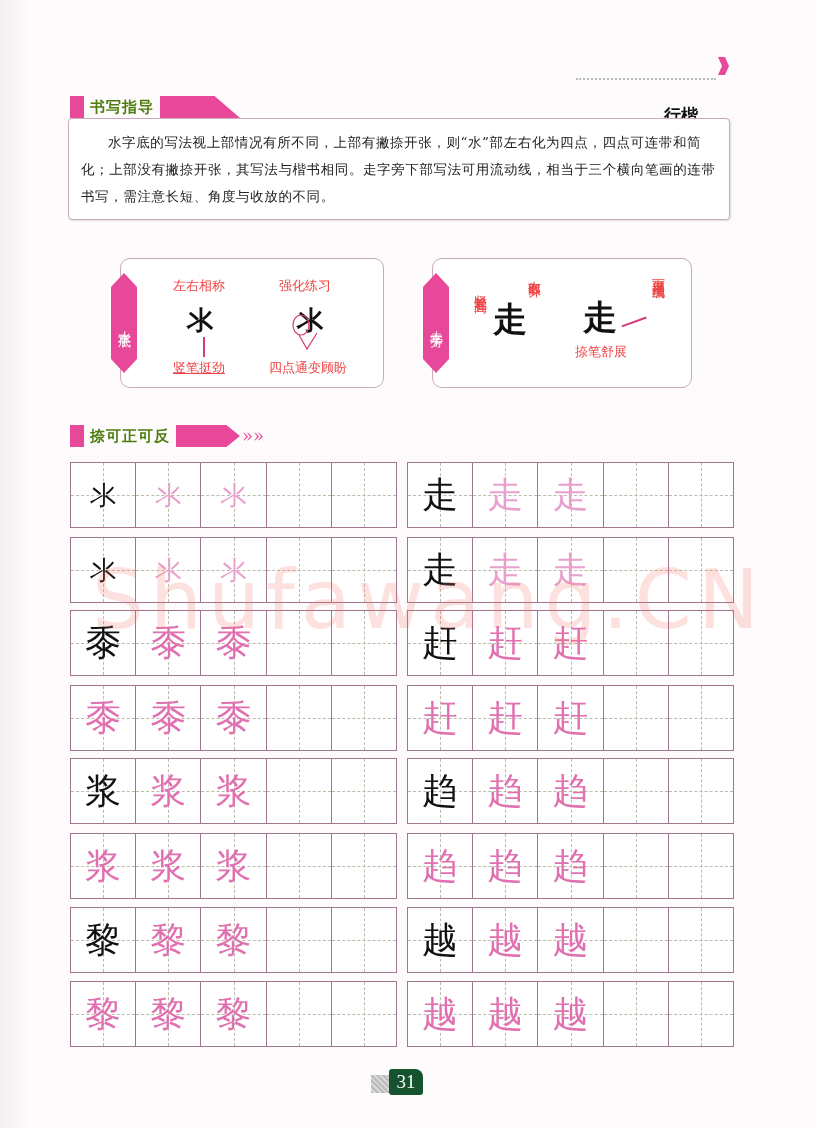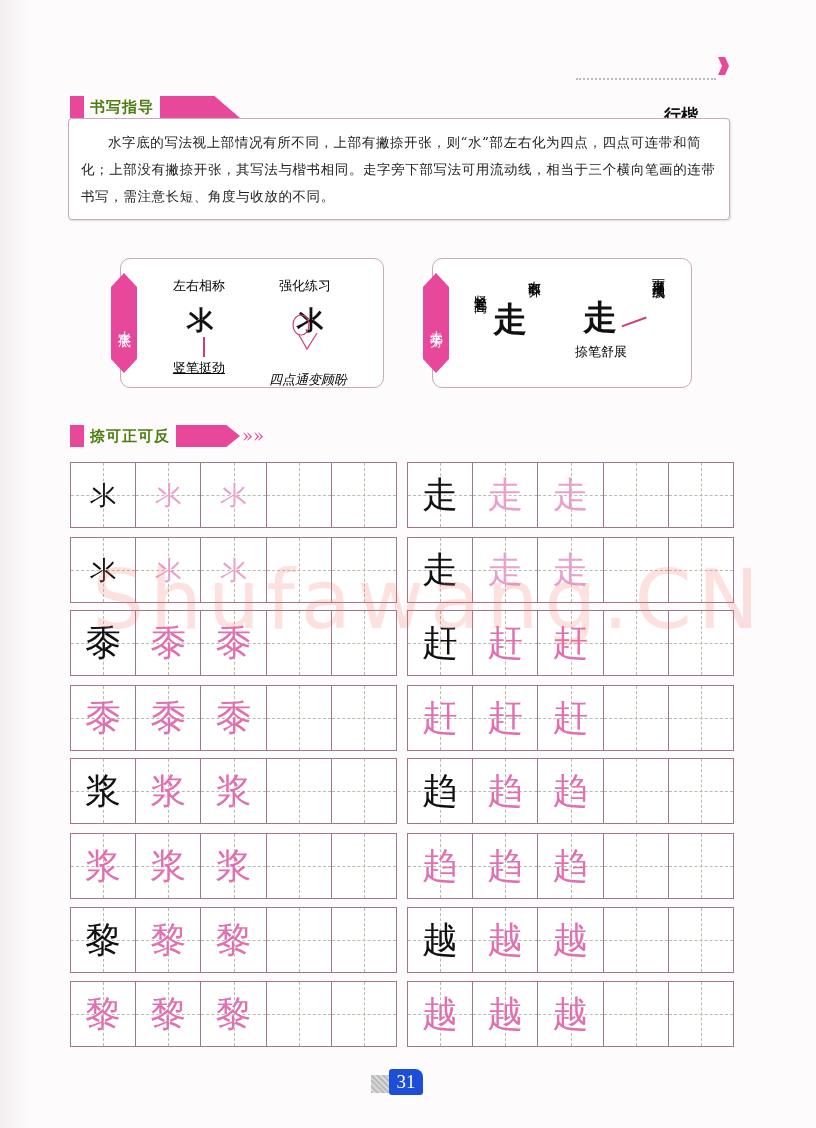--- a/index.html
+++ b/index.html
@@ -9,36 +9,36 @@
   .header-chevron{position:absolute;left:716px;top:56px;width:14px;height:20px;}
   .header-dots{position:absolute;left:576px;top:78px;width:140px;border-top:2px dotted #bbb;}
   .section-tab{position:absolute;height:22px;}
   .tab-bar{position:absolute;top:0;height:22px;background:#e8489a;}
   .tab-label{position:absolute;top:0;height:22px;line-height:22px;font-family:"DejaVu Sans","Liberation Sans",sans-serif;font-weight:bold;font-size:15px;color:#4d7c0f;background:#fdfbfc;padding:0 6px;letter-spacing:1px;}
   .guide-box{position:absolute;left:68px;top:118px;width:660px;height:100px;border:1.5px solid #c9a9ba;border-radius:4px;background:#fff;box-shadow:1px 1px 2px #ddd;}
   .guide-text{position:absolute;left:12px;top:10px;width:636px;font-size:13.5px;line-height:27px;color:#222;text-indent:2em;letter-spacing:0.6px;}
   .example-card{position:absolute;top:258px;height:128px;border:1.5px solid #c9a9ba;border-radius:10px;background:#fff;}
   .hex-badge{position:absolute;left:-10px;top:14px;width:26px;height:100px;background:#e8489a;clip-path:polygon(50% 0,100% 14%,100% 86%,50% 100%,0 86%,0 14%);display:flex;align-items:center;justify-content:center;}
   .hex-text{writing-mode:vertical-rl;color:#fff;font-family:"DejaVu Sans","Liberation Sans",sans-serif;font-size:13px;letter-spacing:2px;}
-  .note{position:absolute;font-size:13px;color:#000000;}
+  .note{position:absolute;font-size:13px;color:#ef4444;}
   .note.v{writing-mode:vertical-rl;letter-spacing:1px;}
   .big-char{position:absolute;font-size:34px;font-weight:bold;color:#111;}
   .arrow{position:absolute;background:#d23a7e;}
   .practice-block{position:absolute;width:325px;height:64px;border:1.5px solid #a07590;background:#fff;display:flex;}
   .cell{position:relative;flex:1;border-right:1.5px solid #a07590;display:flex;align-items:center;justify-content:center;}
   .cell:last-child{border-right:none;}
   .cell::before{content:"";position:absolute;left:50%;top:0;bottom:0;border-left:1px dashed #bba;}
   .cell::after{content:"";position:absolute;top:50%;left:0;right:0;border-top:1px dashed #bba;}
   .cell span{position:relative;z-index:1;font-size:36px;line-height:1;}
   .cell .model{color:#111;}
   .cell .trace{color:#e070b0;}
   .cell .trace.pale{color:#e8a0cc;}
   .small span{font-size:26px;}
   .watermark{position:absolute;left:92px;top:552px;font-family:"DejaVu Sans","Liberation Sans",sans-serif;font-size:82px;color:rgba(240,120,110,0.22);letter-spacing:6px;pointer-events:none;z-index:5;}
-  .page-num{position:absolute;left:389px;top:1069px;width:34px;height:26px;background:#1d4ed8;border-radius:3px 8px 3px 3px;color:#fff;font-size:19px;text-align:center;line-height:26px;font-family:"Liberation Serif","DejaVu Serif",serif;}
+  .page-num{position:absolute;left:389px;top:1069px;width:34px;height:26px;background:#14532d;border-radius:3px 8px 3px 3px;color:#fff;font-size:19px;text-align:center;line-height:26px;font-family:"Liberation Serif","DejaVu Serif",serif;}
   .page-num-tab{position:absolute;left:371px;top:1075px;width:18px;height:18px;background:repeating-linear-gradient(45deg,#bcbcbc 0 2px,#d8d8d8 2px 4px);}
 </style>
 </head>
 <body>
 
 <div class="page-edge"></div>
 
 <span class="header-label">行楷</span>
 <svg class="header-chevron" viewBox="0 0 14 20">
     <path d="M2 1 L9 1 L13 10 L9 19 L2 19 L6 10 Z" fill="#e8489a"></path>
@@ -60,21 +60,21 @@
   <span class="note" style="left:52px;top:18px;">左右相称</span>
   <span class="note" style="left:158px;top:18px;">强化练习</span>
   <span class="big-char" style="left:66px;top:44px;font-size:26px;">氺</span>
   <span class="big-char" style="left:176px;top:44px;font-size:26px;">氺</span>
   <div class="arrow" style="left:82px;top:78px;width:1.5px;height:20px;"></div>
   <svg style="position:absolute;left:170px;top:52px;" width="34" height="40" viewBox="0 0 34 40">
       <ellipse cx="10" cy="14" rx="8" ry="10" fill="none" stroke="#d23a7e" stroke-width="1.2"></ellipse>
       <path d="M8 24 L16 38 L26 22" fill="none" stroke="#d23a7e" stroke-width="1.2"></path>
     </svg>
   <span class="note" style="left:52px;top:100px;text-decoration:underline;">竖笔挺劲</span>
-  <span class="note" style="left:148px;top:112px;font-style:italic;">四点通变顾盼</span>
+  <span class="note" style="left:148px;top:100px;">四点通变顾盼</span>
 </div>
 
 <div class="example-card" style="left:432px;width:258px;">
   <div class="hex-badge">
       <span class="hex-text">走字旁</span>
     </div>
   <span class="note v" style="left:38px;top:26px;">竖起笔宜高</span>
   <span class="note v" style="left:92px;top:12px;">右部取齐</span>
   <span class="big-char" style="left:60px;top:38px;">走</span>
   <span class="big-char" style="left:150px;top:36px;">走</span>

